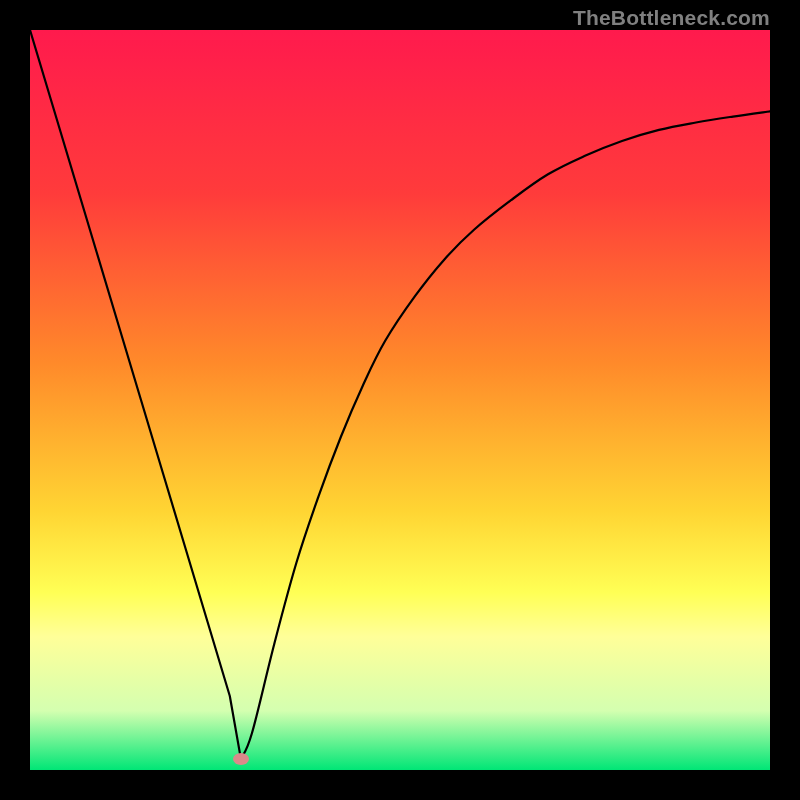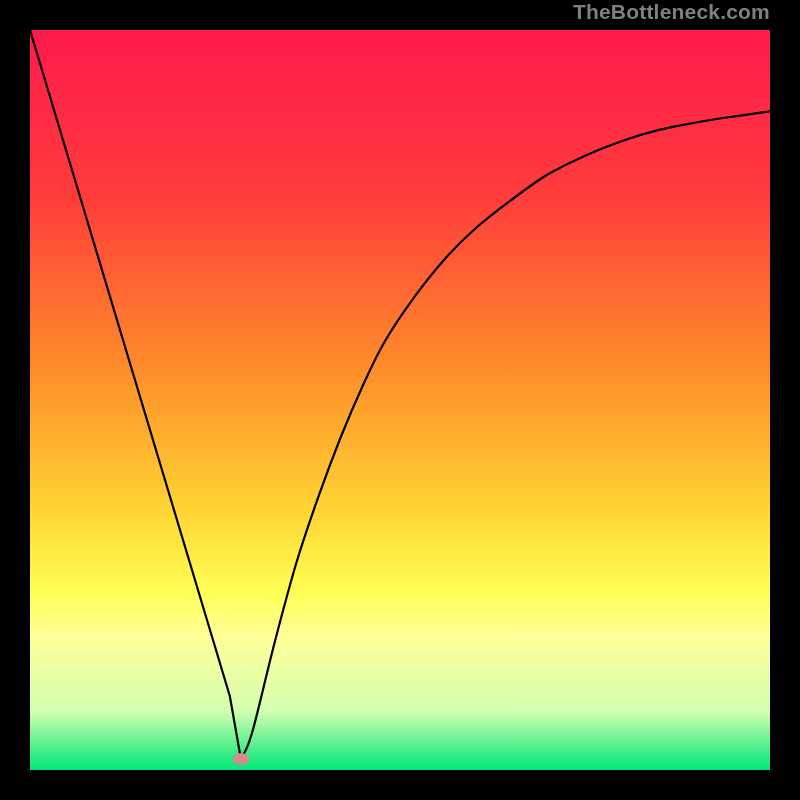--- a/index.html
+++ b/index.html
@@ -34,21 +34,21 @@
   }
   .curve-svg {
     position: absolute;
     left: 0;
     top: 0;
     width: 100%;
     height: 100%;
   }
   .watermark {
     position: absolute;
-    top: 0;
+    top: 6px;
     right: 30px;
     font-size: 21px;
     font-weight: bold;
     color: #808080;
     letter-spacing: 0.2px;
   }
   .marker {
     position: absolute;
     width: 16px;
     height: 12px;

